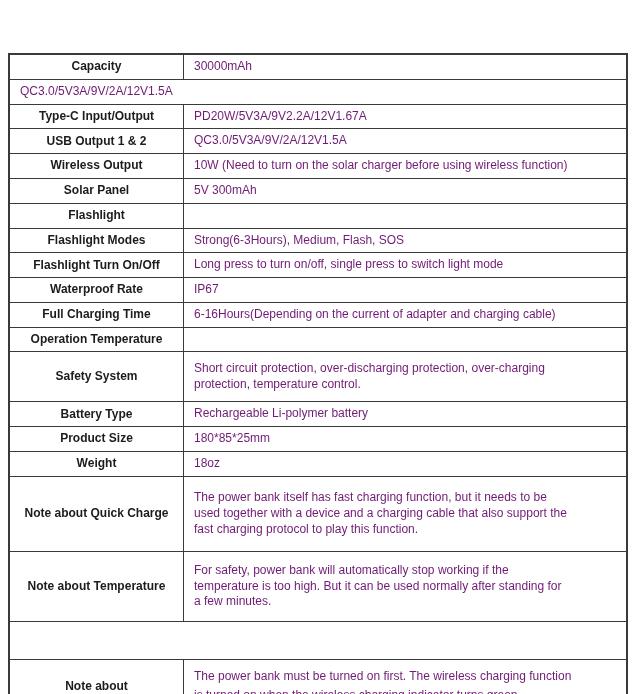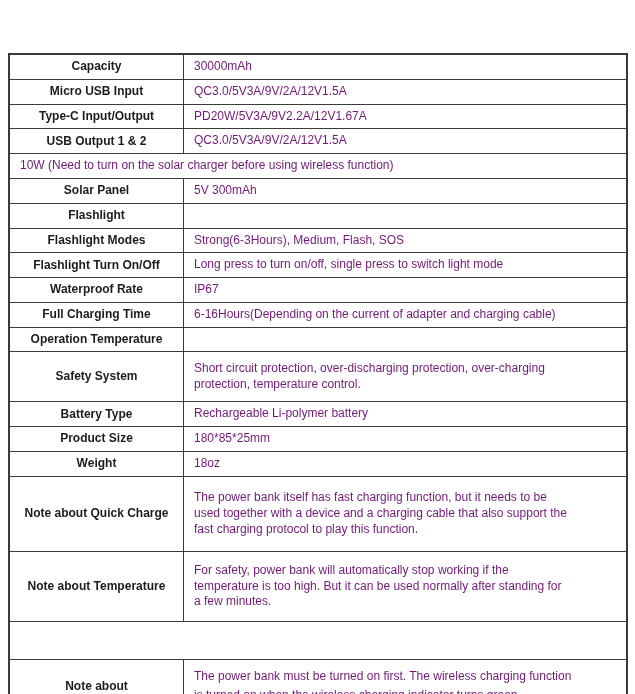--- a/index.html
+++ b/index.html
@@ -73,32 +73,32 @@
 <body>
 
 <div class="page">
   <div class="spec-table" id="spec-table">
 
   <div class="spec-row">
         <div class="cell-label">Capacity</div>
         <div class="cell-value">30000mAh</div>
       </div>
       <div class="spec-row">
-        <div class="cell-label">Micro USB Input</div>
         <div class="cell-value">QC3.0/5V3A/9V/2A/12V1.5A</div>
       </div>
       <div class="spec-row">
         <div class="cell-label">Type-C Input/Output</div>
         <div class="cell-value">PD20W/5V3A/9V2.2A/12V1.67A</div>
       </div>
       <div class="spec-row">
         <div class="cell-label">USB Output 1 &amp; 2</div>
         <div class="cell-value">QC3.0/5V3A/9V/2A/12V1.5A</div>
       </div>
       <div class="spec-row">
+        <div class="cell-label">Wireless Output</div>
         <div class="cell-value">10W (Need to turn on the solar charger before using wireless function)</div>
       </div>
       <div class="spec-row">
         <div class="cell-label">Solar Panel</div>
         <div class="cell-value">5V 300mAh</div>
       </div>
       <div class="spec-row">
         <div class="cell-label">Flashlight</div>
       </div>
       <div class="spec-row">

